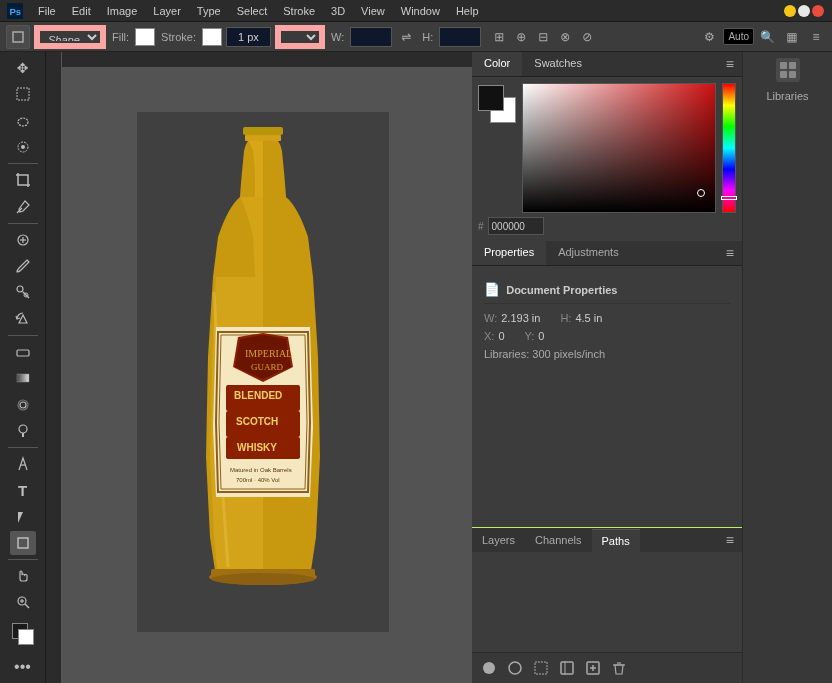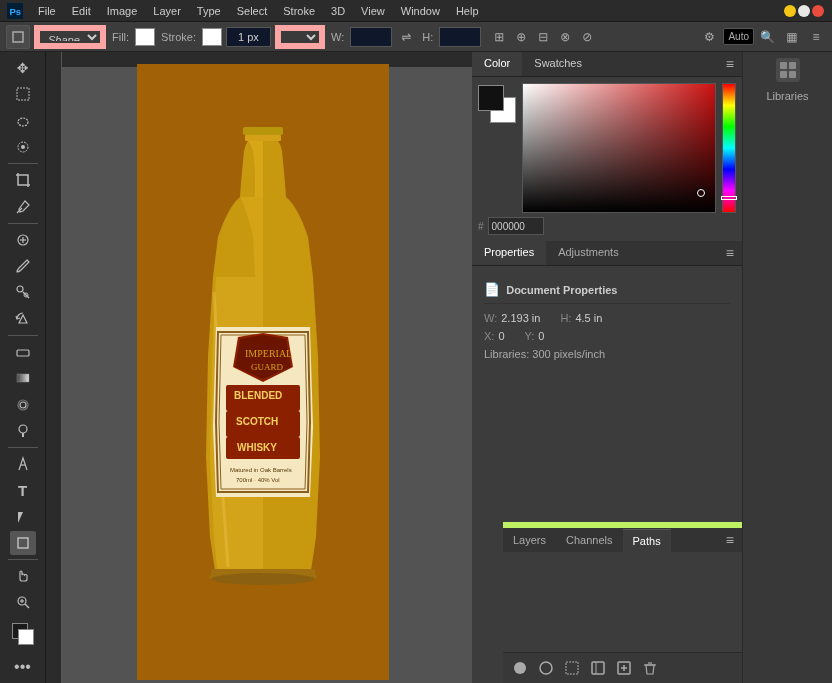--- a/index.html
+++ b/index.html
@@ -30,21 +30,21 @@
     .tool-btn { width: 26px; height: 26px; display: flex; align-items: center; justify-content: center; cursor: pointer; border-radius: 2px; color: #bbb; font-size: 14px; }
     .tool-btn.active { background: #555; }
     .tool-separator { width: 30px; height: 1px; background: #555; margin: 2px 0; }
 
     
     .canvas-area { flex: 1; background: #535353; display: flex; flex-direction: column; overflow: hidden; }
     .tab-bar { background: #2b2b2b; height: 26px; display: flex; align-items: center; border-bottom: 1px solid #1a1a1a; }
     .file-tab { background: #474747; height: 26px; display: flex; align-items: center; padding: 0 8px; font-size: 11px; color: #ccc; border-right: 1px solid #333; cursor: pointer; gap: 6px; }
     .file-tab .close-btn { font-size: 10px; color: #aaa; cursor: pointer; }
     .canvas-content { flex: 1; display: flex; align-items: center; justify-content: center; background: #535353; position: relative; overflow: hidden; }
-    .canvas-image-area { width: 252px; height: 616px; background: #a16207; display: flex; align-items: center; justify-content: center; overflow: hidden; position: relative; }
+    .canvas-image-area { width: 252px; height: 520px; background: #404040; display: flex; align-items: center; justify-content: center; overflow: hidden; position: relative; }
 
     
     .status-bar { background: #2b2b2b; height: 22px; display: flex; align-items: center; padding: 0 8px; border-top: 1px solid #1a1a1a; font-size: 11px; color: #aaa; }
 
     
     .panel-tabs { display: flex; background: #333; border-bottom: 1px solid #222; align-items: center; }
     .panel-tab { padding: 5px 12px; font-size: 11px; color: #ccc; cursor: pointer; border-bottom: 2px solid transparent; }
     .panel-tab.active { color: white; border-bottom: 2px solid transparent; background: #3c3c3c; }
     .panel-tab-menu { margin-left: auto; padding: 4px 8px; cursor: pointer; color: #aaa; font-size: 14px; }
 
@@ -57,21 +57,21 @@
     .props-content { padding: 10px 12px; }
     .doc-props-title { display: flex; align-items: center; gap: 6px; padding: 6px 0; border-bottom: 1px solid #333; margin-bottom: 8px; }
     .doc-title-text { font-size: 11px; color: #ccc; font-weight: bold; }
     .props-row { display: flex; gap: 20px; margin-bottom: 6px; font-size: 11px; color: #aaa; }
     .prop-item { display: flex; gap: 4px; align-items: center; }
     .prop-label { color: #888; }
     .prop-value { color: #ccc; }
     .resolution-text { font-size: 11px; color: #aaa; margin-top: 4px; }
 
     
-    .bottom-tabs-area { margin-top: auto; border-top: 6px solid #bef264; margin-left: 31px; }
+    .bottom-tabs-area { margin-top: auto; border-top: 1px solid #bef264; }
     .bottom-tabs { display: flex; background: #333; align-items: center; }
     .bottom-tab { padding: 5px 10px; font-size: 11px; color: #aaa; cursor: pointer; }
     .bottom-tab.active { color: white; background: #3c3c3c; border-top: 1px solid #555; }
     .bottom-tab-menu { margin-left: auto; padding: 4px 8px; cursor: pointer; color: #aaa; font-size: 14px; }
     .bottom-content { height: 120px; background: #3c3c3c; }
     .bottom-toolbar { display: flex; align-items: center; padding: 4px 6px; gap: 4px; background: #383838; border-top: 1px solid #2a2a2a; }
     .bottom-tool-btn { width: 22px; height: 22px; display: flex; align-items: center; justify-content: center; cursor: pointer; color: #aaa; font-size: 13px; }
 
     
     .right-panels { display: flex; height: 100%; }

